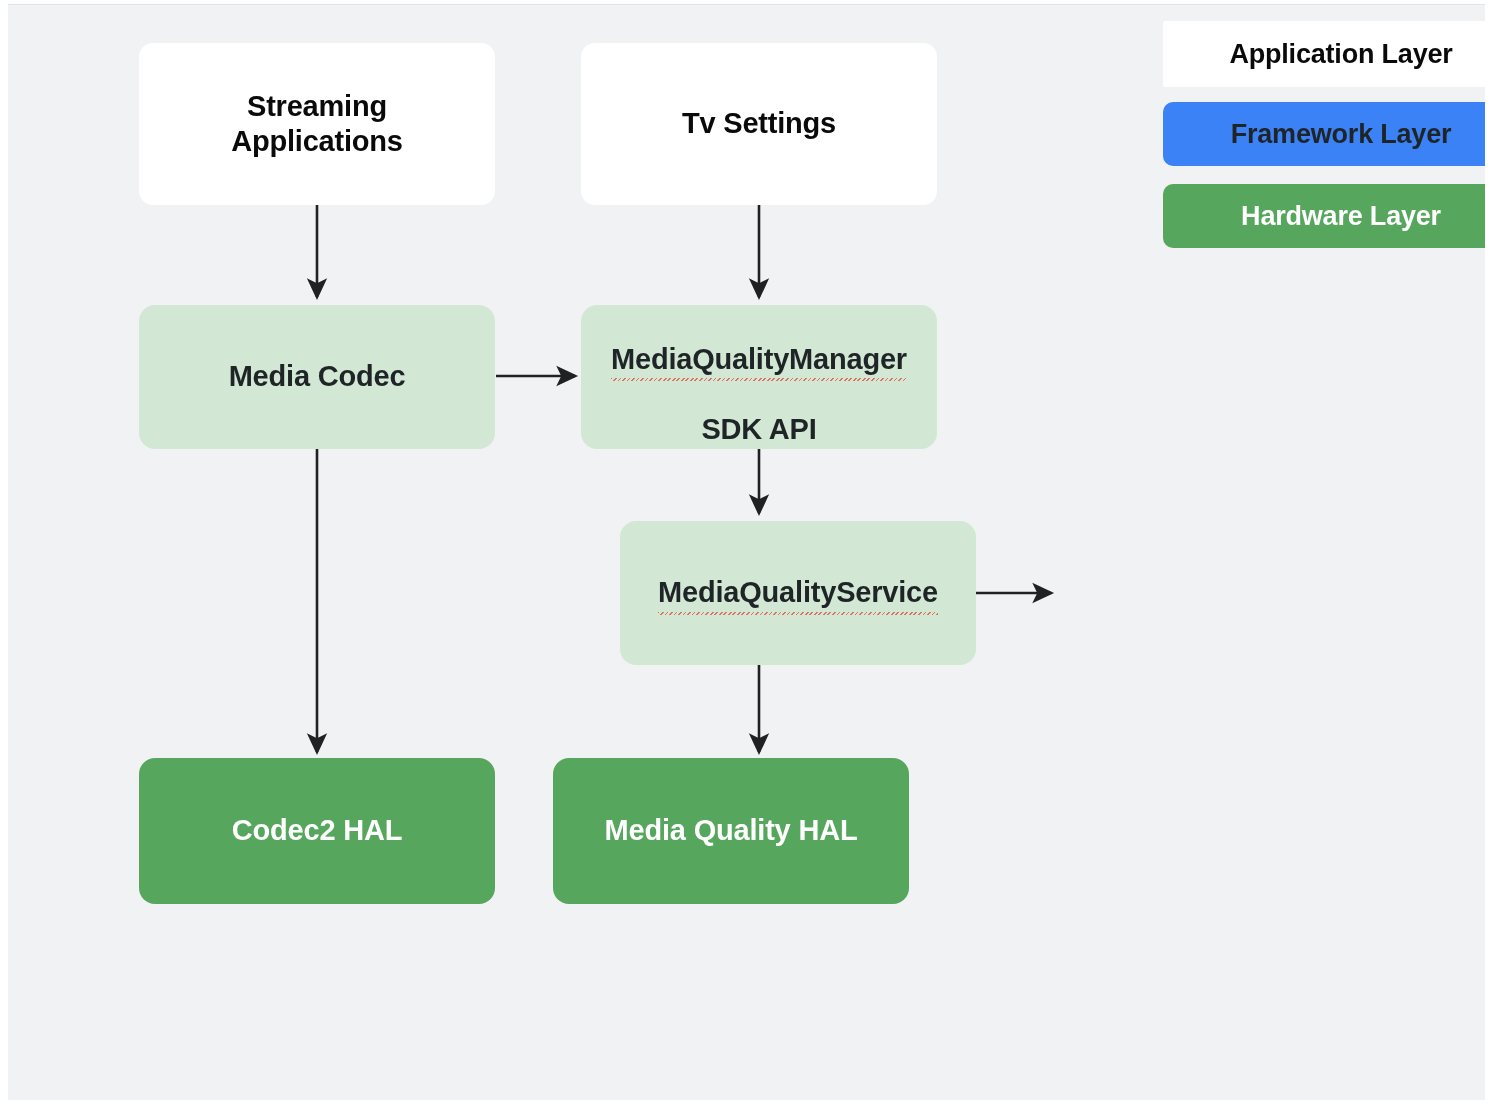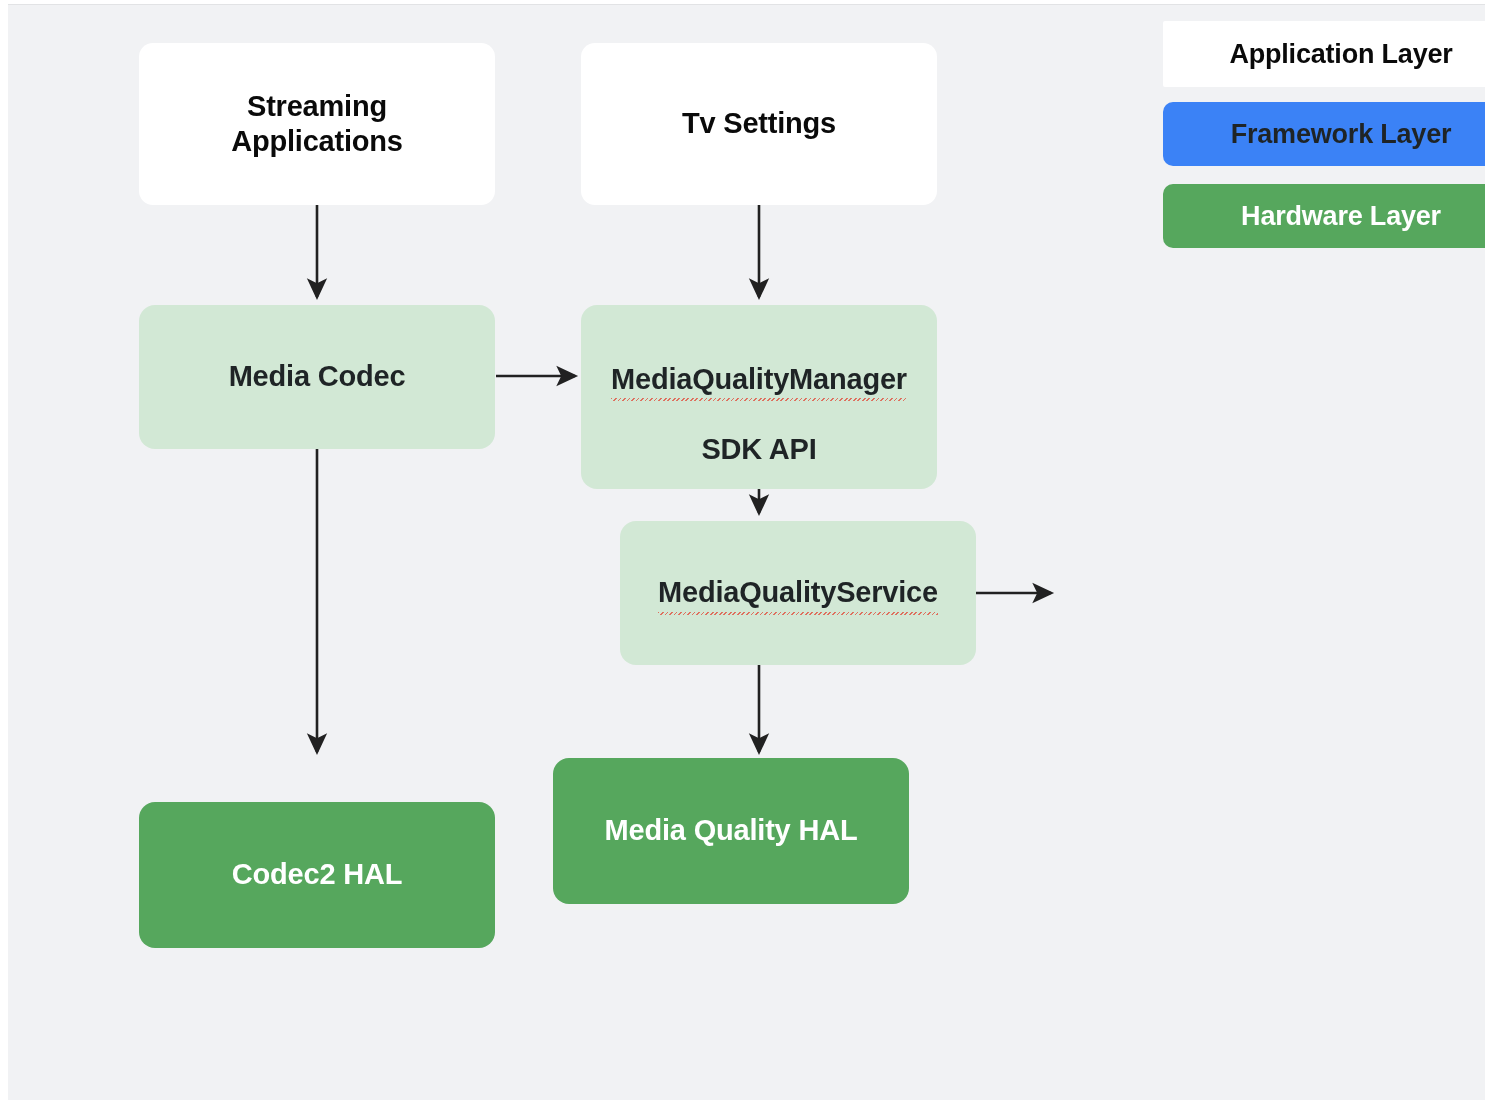--- a/index.html
+++ b/index.html
@@ -183,33 +183,33 @@
 
     <div class="node app" style="left:131px; top:38px; width:356px; height:162px;">
       <span class="label">Streaming
 Applications</span>
     </div>
 
     <div class="node framework" style="left:131px; top:300px; width:356px; height:144px;">
       <span class="label">Media Codec</span>
     </div>
 
-    <div class="node framework" style="left:573px; top:300px; width:356px; height:184px;">
+    <div class="node framework" style="left:573px; top:300px; width:356px; height:144px;">
       <span class="label">
         <span class="spell">MediaQualityManager</span><br>
         <span>SDK API</span>
       </span>
     </div>
 
     <div class="node framework" style="left:573px; top:516px; width:356px; height:144px;margin-left:39px;">
       <span class="label spell">MediaQualityService</span>
     </div>
 
 
-    <div class="node hardware" style="left:131px; top:753px; width:356px; height:146px;margin-top:44px;">
+    <div class="node hardware" style="left:131px; top:753px; width:356px; height:146px;">
       <span class="label">Codec2 HAL</span>
     </div>
 
     <div class="node hardware" style="left:545px; top:753px; width:356px; height:146px;">
       <span class="label">Media Quality HAL</span>
     </div>
 
     <div id="legend">
       <div class="legend-item app">
         <span>Application Layer</span>

